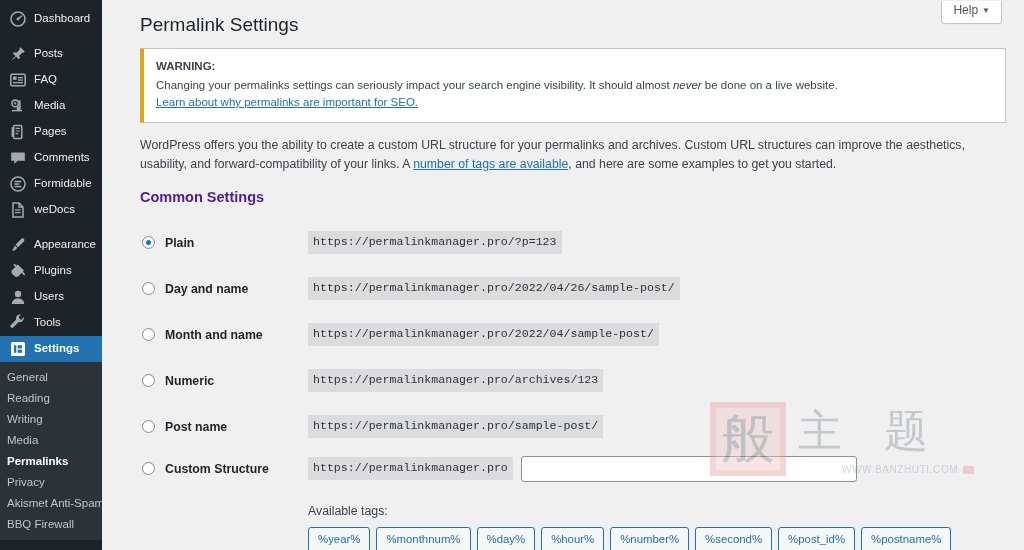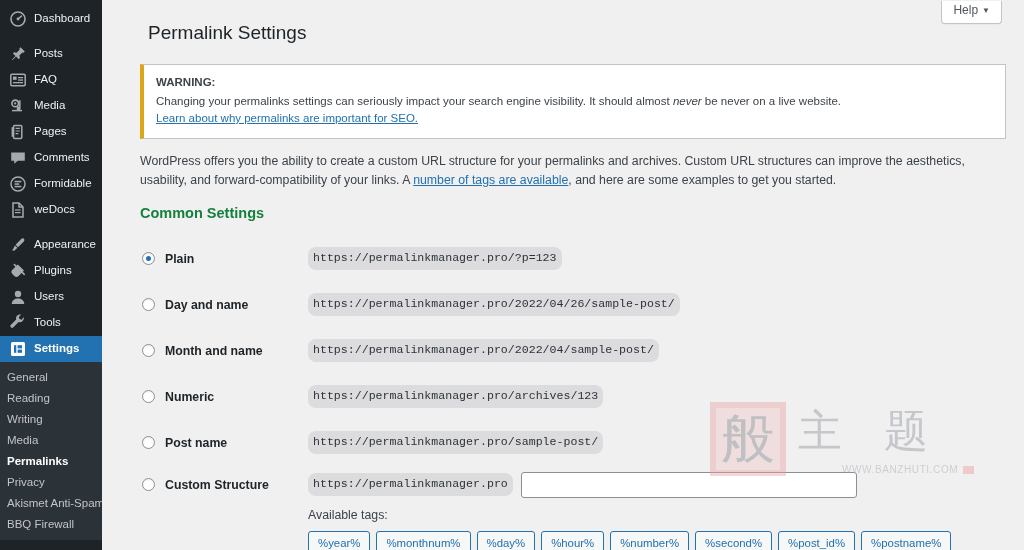--- a/index.html
+++ b/index.html
@@ -90,21 +90,21 @@
     padding: 2px 11px 6px;
     font-size: 12px;
     color: #50575e;
     cursor: pointer;
     line-height: 1.2;
     box-shadow: 0 1px 1px rgba(0,0,0,.03);
   }
   .help-btn .caret { font-size: 8px; margin-left: 4px; position: relative; top: -1px; }
 
   .page-title {
-    margin: 8px;
+    margin: 0;
     padding: 13px 0 10px 18px;
     font-size: 19px;
     font-weight: 400;
     color: #1d2327;
     line-height: 1.3;
   }
 
   .notice {
     margin: 0 18px 0 18px;
     background: #fff;
@@ -127,21 +127,21 @@
     color: #3c434a;
     line-height: 1.55;
     max-width: 890px;
   }
   .intro a { color: #2271b1; text-decoration: underline; }
 
   h2.section {
     margin: 13px 0 0 18px;
     font-size: 14.5px;
     font-weight: 700;
-    color: #15803d;
+    color: #4c1d95;
     line-height: 1.4;
   }
 
   
   .permalink-table {
     margin: 12px 0 0 18px;
     border-collapse: collapse;
   }
   .permalink-table tr { height: 46px; }
   .permalink-table td { vertical-align: middle; padding: 0; }
@@ -175,21 +175,21 @@
     cursor: pointer;
     white-space: nowrap;
   }
 
   code.url {
     background: #dcdcde;
     color: #2c3338;
     font-family: "Liberation Mono", monospace;
     font-size: 11.6px;
     padding: 3px 5px;
-    border-radius: 8px;
+    border-radius: 0;
     white-space: nowrap;
     display: inline-block;
     line-height: 1.4;
   }
 
   .custom-row-inner { display: flex; align-items: center; }
   .custom-input {
     width: 336px;
     height: 26px;
     border: 1px solid #8c8f94;
@@ -199,21 +199,21 @@
     font-size: 12px;
     padding: 0 7px;
     font-family: "Liberation Sans", sans-serif;
     box-shadow: 0 0 0 transparent;
     outline: none;
   }
 
   .avail-label {
     font-size: 12.3px;
     color: #3c434a;
-    padding-top: 9px;
+    padding-top: 21px;
     line-height: 1.4;
   }
 
   .tag-list {
     margin: 7px 0 0 0;
     padding: 0;
     display: flex;
     flex-wrap: wrap;
     gap: 6px;
     max-width: 648px;
@@ -434,21 +434,21 @@
     <div class="help-tab-wrap">
       <button class="help-btn">
         <span>Help</span><span class="caret">▼</span>
       </button>
     </div>
 
     <h1 class="page-title">Permalink Settings</h1>
 
     <div class="notice">
       <b>WARNING:</b>
-      <span class="line2"><span>Changing your permalinks settings can seriously impact your search engine visibility. It should almost </span><em>never</em><span> be never on a live website.</span></span>
+      <span class="line2"><span>Changing your permalinks settings can seriously impact your search engine visibility. It should almost </span><em>never</em><span> be done on a live website.</span></span>
       <a href="#">Learn about why permalinks are important for SEO.</a>
     </div>
 
     <p class="intro"><span>WordPress offers you the ability to create a custom URL structure for your permalinks and archives. Custom URL structures can improve the aesthetics, usability, and forward-compatibility of your links. A </span><a href="#">number of tags are available</a><span>, and here are some examples to get you started.</span></p>
 
     <h2 class="section">Common Settings</h2>
 
     <table class="permalink-table">
       <tbody id="options-body">
           <tr>

